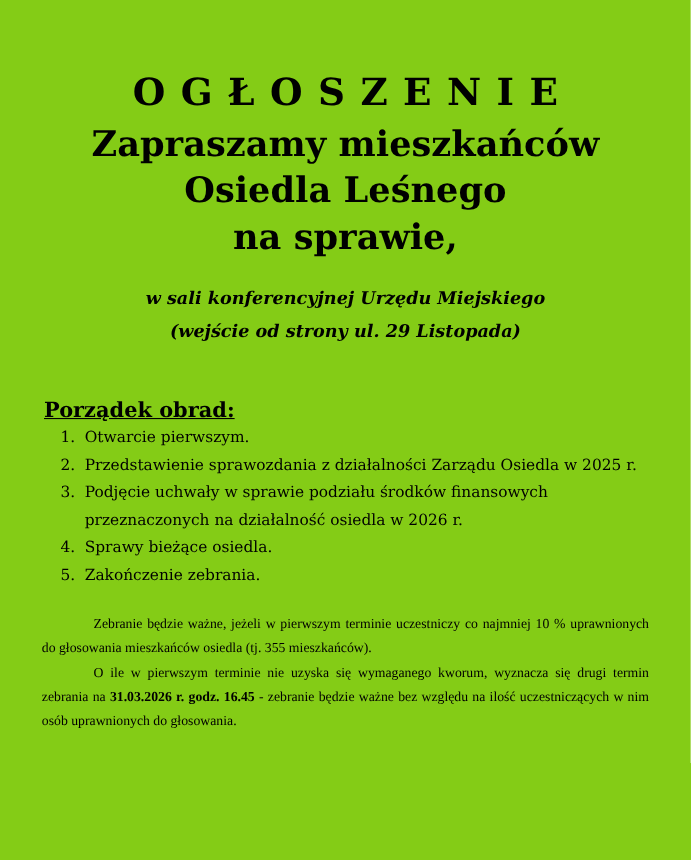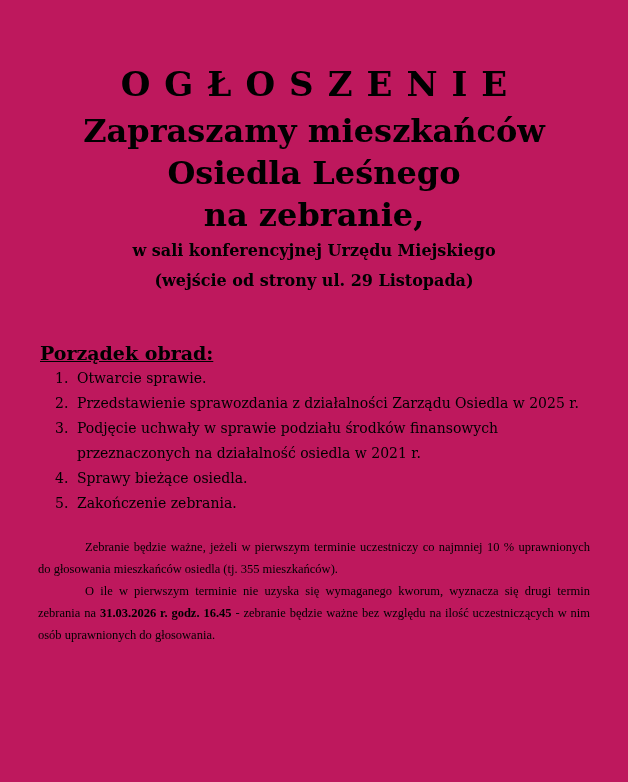--- a/index.html
+++ b/index.html
@@ -2,21 +2,21 @@
 <html><head>
 <meta charset="utf-8">
 <style>
   * { margin: 0; padding: 0; box-sizing: border-box; }
   html, body { background: #ffffff; }
   .page {
     position: relative;
     width: 628px;
     height: 782px;
     margin: 0 auto;
-    background: #be185d;
+    background: #84cc16;
     color: #000000;
     font-family: "DejaVu Serif", serif;
     overflow: hidden;
   }
   .header {
     text-align: center;
     padding-top: 62px;
   }
   .doc-title {
     font-size: 34px;
@@ -25,21 +25,21 @@
     padding-left: 14px;
     line-height: 44px;
     white-space: nowrap;
   }
   .intro-lines { margin-top: 4px; }
   .intro-line {
     font-size: 32px;
     font-weight: bold;
     line-height: 42px;
   }
-  .venue-lines { margin-top: 0; }
+  .venue-lines { margin-top: 20px; font-style: italic; }
   .venue-line {
     font-size: 16px;
     font-weight: bold;
     line-height: 30px;
   }
   .agenda {
     margin: 46px 10px 0 40px;
   }
   .agenda-heading {
     font-size: 19px;
@@ -74,44 +74,44 @@
 <body>
 
 <div class="page">
 
   <div class="header">
     <div class="doc-title">OGŁOSZENIE</div>
 
     <div class="intro-lines">
       <div class="intro-line">Zapraszamy mieszkańców</div>
       <div class="intro-line">Osiedla Leśnego</div>
-      <div class="intro-line">na zebranie,</div>
+      <div class="intro-line">na sprawie,</div>
     </div>
 
     <div class="venue-lines">
       <div class="venue-line">w sali konferencyjnej Urzędu Miejskiego</div>
       <div class="venue-line">(wejście od strony ul. 29 Listopada)</div>
     </div>
   </div>
 
   <div class="agenda">
     <div class="agenda-heading">Porządek obrad:</div>
 
     <div class="agenda-items">
       <div class="agenda-item">
         <span class="agenda-number">1.</span>
-        <span class="agenda-text">Otwarcie sprawie.</span>
+        <span class="agenda-text">Otwarcie pierwszym.</span>
       </div>
       <div class="agenda-item">
         <span class="agenda-number">2.</span>
         <span class="agenda-text">Przedstawienie sprawozdania z działalności Zarządu Osiedla w 2025 r.</span>
       </div>
       <div class="agenda-item">
         <span class="agenda-number">3.</span>
-        <span class="agenda-text">Podjęcie uchwały w sprawie podziału środków finansowych przeznaczonych na działalność osiedla w 2021 r.</span>
+        <span class="agenda-text">Podjęcie uchwały w sprawie podziału środków finansowych przeznaczonych na działalność osiedla w 2026 r.</span>
       </div>
       <div class="agenda-item">
         <span class="agenda-number">4.</span>
         <span class="agenda-text">Sprawy bieżące osiedla.</span>
       </div>
       <div class="agenda-item">
         <span class="agenda-number">5.</span>
         <span class="agenda-text">Zakończenie zebrania.</span>
       </div>
     </div>

